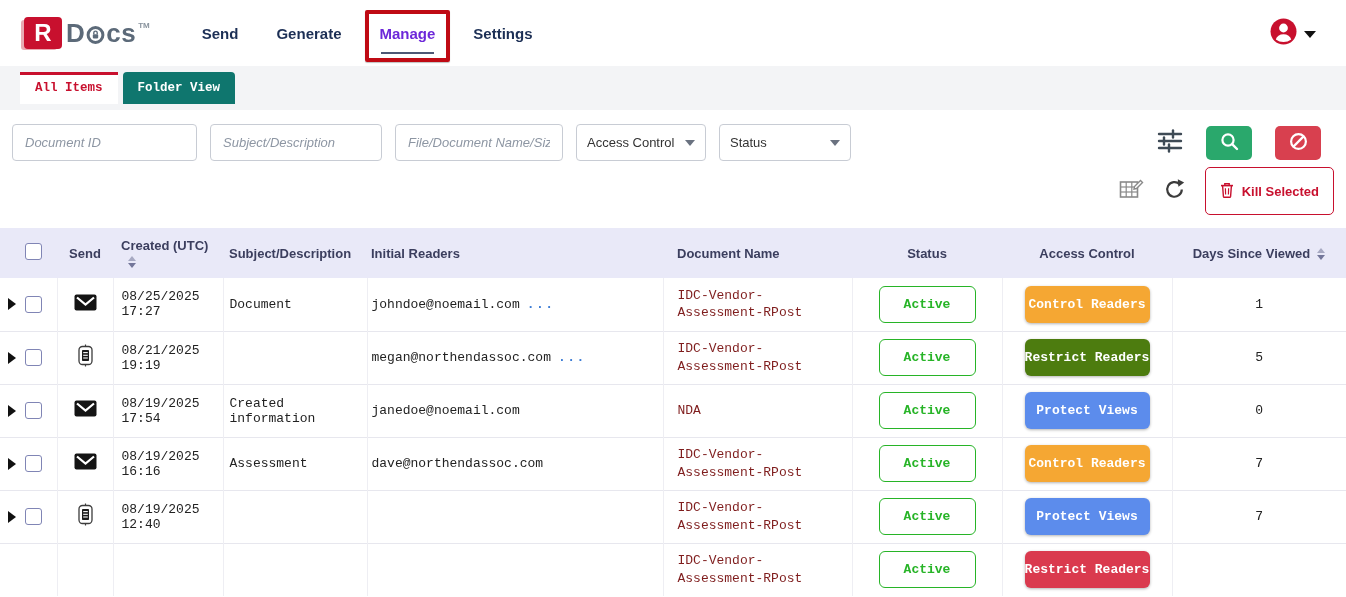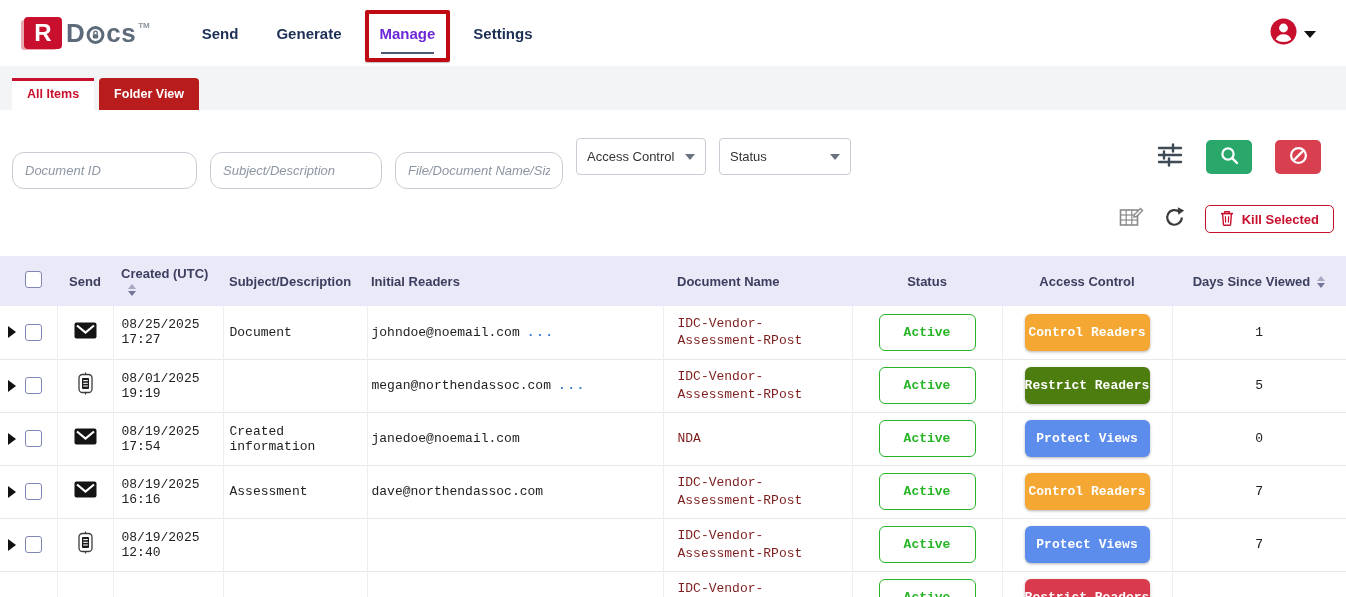--- a/index.html
+++ b/index.html
@@ -25,53 +25,53 @@
     height:2px; background:#4d5875; }
   .annotation-box { position:absolute; left:-15px; top:-15px; width:calc(100% + 30px);
     height:52px; border:4px solid #bf0a14; border-radius:2px; pointer-events:none;
     box-shadow:0 1px 1px rgba(0,0,0,0.25); }
 
   .user-menu { margin-left:auto; margin-right:30px; display:flex; align-items:center; gap:7px; cursor:pointer; }
   .caret-down { width:0; height:0; border-left:6px solid transparent; border-right:6px solid transparent;
     border-top:7px solid #111; margin-top:2px; }
 
   
-  .tabstrip { height:44px; background:#f3f4f6; display:flex; align-items:flex-end; padding-left:12px; }
+  .tabstrip { height:44px; background:#f3f4f6; display:flex; align-items:center; padding-left:20px;font-family:Liberation Mono, monospace; }
   .tab { font-size:12.5px; font-weight:bold; padding:9px 15px 9px 15px; cursor:pointer;
     border-radius:4px 4px 0 0; margin-right:5px; }
   .tab.active { background:#fff; color:#c8102e; border-top:3px solid #c8102e; padding-top:6px; border-radius:0; }
-  .tab.inactive { background:#b91c1c; color:#fff; }
+  .tab.inactive { background:#0f766e; color:#fff; }
 
   
   .page-heading { display:flex; align-items:center; gap:9px; margin:16px 0 0 12px; height:26px; }
   .page-heading h1 { font-size:17px; font-weight:bold; color:#0f0f0f; }
 
   
   .filter-row { display:flex; align-items:center; margin:14px 12px 0 12px; gap:13px; }
-  .filter-input { height:37px; border:1px solid #c8ccd4; border-radius:12px; padding:0 12px;
-    font-size:13px; color:#333; font-family:"Liberation Sans", sans-serif; outline:none;margin-top:28px; }
+  .filter-input { height:37px; border:1px solid #c8ccd4; border-radius:4px; padding:0 12px;
+    font-size:13px; color:#333; font-family:"Liberation Sans", sans-serif; outline:none; }
   .filter-input::placeholder { font-style:italic; color:#8d96a3; }
   .fi-1 { width:185px; } .fi-2 { width:172px; } .fi-3 { width:168px; } .fi-4 { width:173px; }
   .filter-select { height:37px; border:1px solid #c8ccd4; border-radius:4px; padding:0 10px;
     display:flex; align-items:center; justify-content:space-between; font-size:13px; color:#333;
     cursor:pointer; background:#fff; }
   .fs-1 { width:130px; } .fs-2 { width:132px; }
   .chev { width:0; height:0; border-left:5px solid transparent; border-right:5px solid transparent;
     border-top:6px solid #6a7280; }
   .filter-right { margin-left:auto; display:flex; align-items:center; gap:23px; margin-right:13px; }
   .icon-btn { background:none; border:none; cursor:pointer; display:flex; align-items:center; padding:0; }
   .btn-search { width:46px; height:34px; background:#2aa86c; border:none; border-radius:5px;
     display:flex; align-items:center; justify-content:center; cursor:pointer; }
   .btn-clear { width:46px; height:34px; background:#d8404f; border:none; border-radius:5px;
     display:flex; align-items:center; justify-content:center; cursor:pointer; }
 
   
   .action-row { display:flex; align-items:center; justify-content:flex-end; gap:19px;
     margin:14px 12px 0 12px; height:32px; }
-  .btn-kill { height:28px; background:#fff; border:1px solid #c8102e; border-radius:5px;
+  .btn-kill { height:48px; background:#fff; border:1px solid #c8102e; border-radius:5px;
     color:#c8102e; font-size:13px; font-weight:600; display:flex; align-items:center; gap:8px;
     padding:0 14px; cursor:pointer; font-family:"Liberation Sans", sans-serif; }
 
   
   table { width:1346px; border-collapse:collapse; table-layout:fixed; margin-top:21px; }
   thead th { background:#e9e9f8; height:50px; font-size:13px; font-weight:600; color:#3b3e5e;
     text-align:left; vertical-align:middle; }
   th.c-type, th.c-status, th.c-access, th.c-days { text-align:center; }
   .c-sel   { width:57px; }
   .c-type  { width:56px; text-align:center; }
@@ -298,21 +298,21 @@
               <svg width="19" height="23" viewBox="0 0 19 23">
                 <rect x="3" y="2.5" width="13" height="18" rx="3.5" fill="none" stroke="#3c3c3c" stroke-width="1.3"></rect>
                 <line x1="9.5" y1="0.5" x2="9.5" y2="2" stroke="#3c3c3c" stroke-width="1.2"></line>
                 <line x1="9.5" y1="21" x2="9.5" y2="22.5" stroke="#3c3c3c" stroke-width="1.2"></line>
                 <rect x="6" y="6" width="7" height="11" rx="0.8" fill="#1c1c1c"></rect>
                 <line x1="7.2" y1="8.6" x2="11.8" y2="8.6" stroke="#fff" stroke-width="1.1"></line>
                 <line x1="7.2" y1="11.3" x2="11.8" y2="11.3" stroke="#fff" stroke-width="1.1"></line>
                 <line x1="7.2" y1="14" x2="11.8" y2="14" stroke="#fff" stroke-width="1.1"></line>
               </svg>
             </span></td>
-          <td class="c-created">08/01/2025 19:19</td>
+          <td class="c-created">08/21/2025 19:19</td>
           <td class="c-subj"></td>
           <td class="c-readers">megan@northendassoc.com<span class="more">...</span></td>
           <td class="c-doc">
             <div class="docname">IDC-Vendor-Assessment-RPost</div>
           </td>
           <td class="c-status"><span class="status-btn">Active</span></td>
           <td class="c-access"><span class="access-btn" style="background:#4d7c0f">Restrict Readers</span></td>
           <td class="c-days">5</td>
         </tr>
         <tr>

